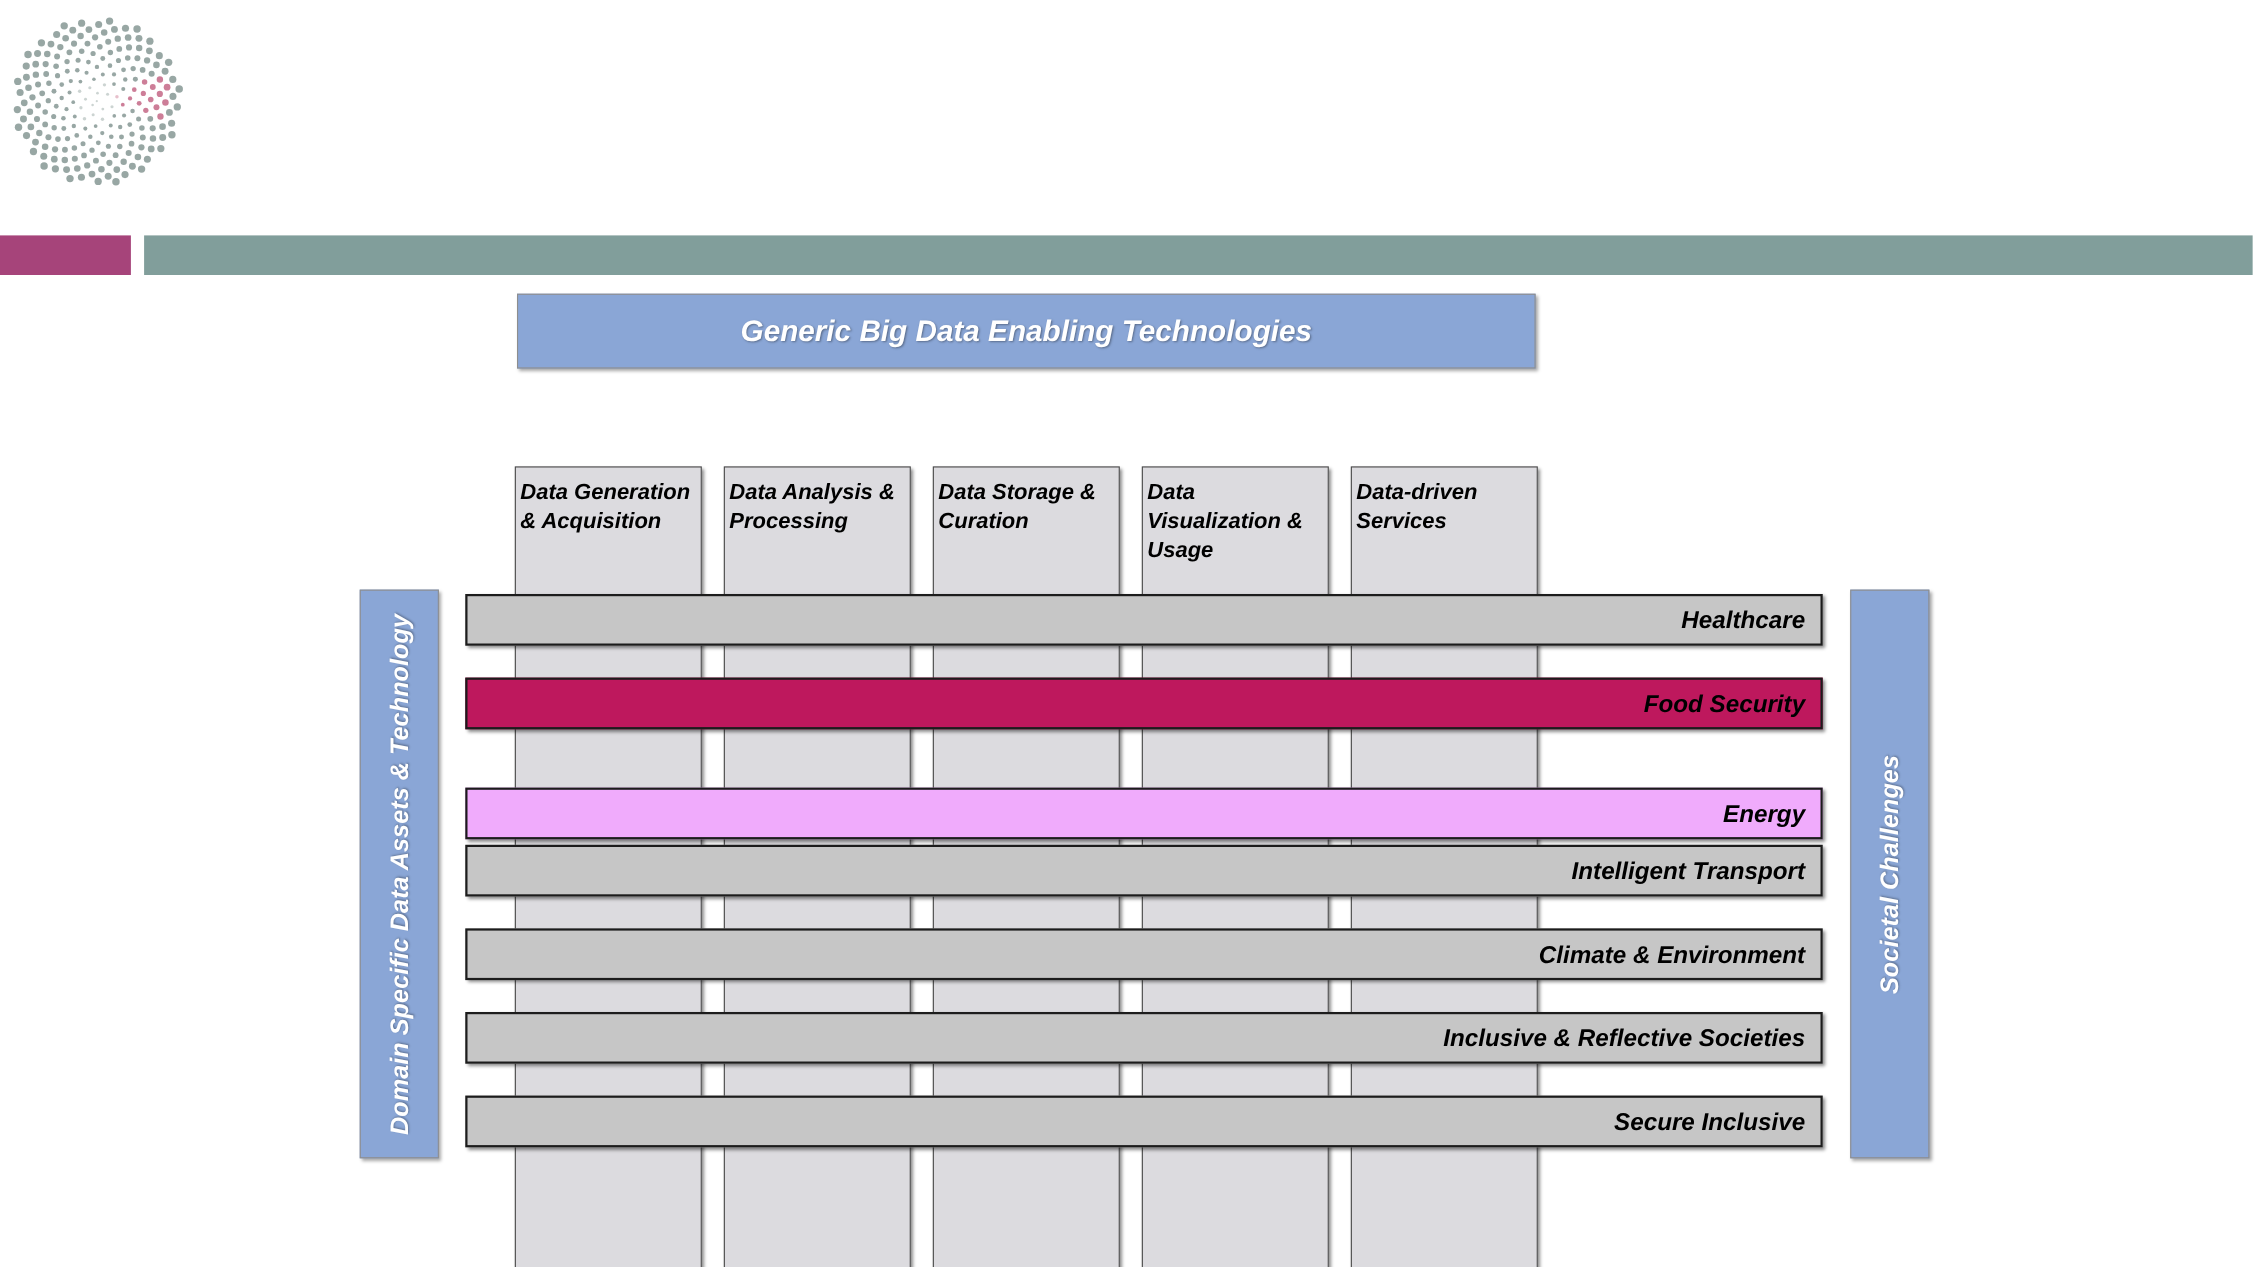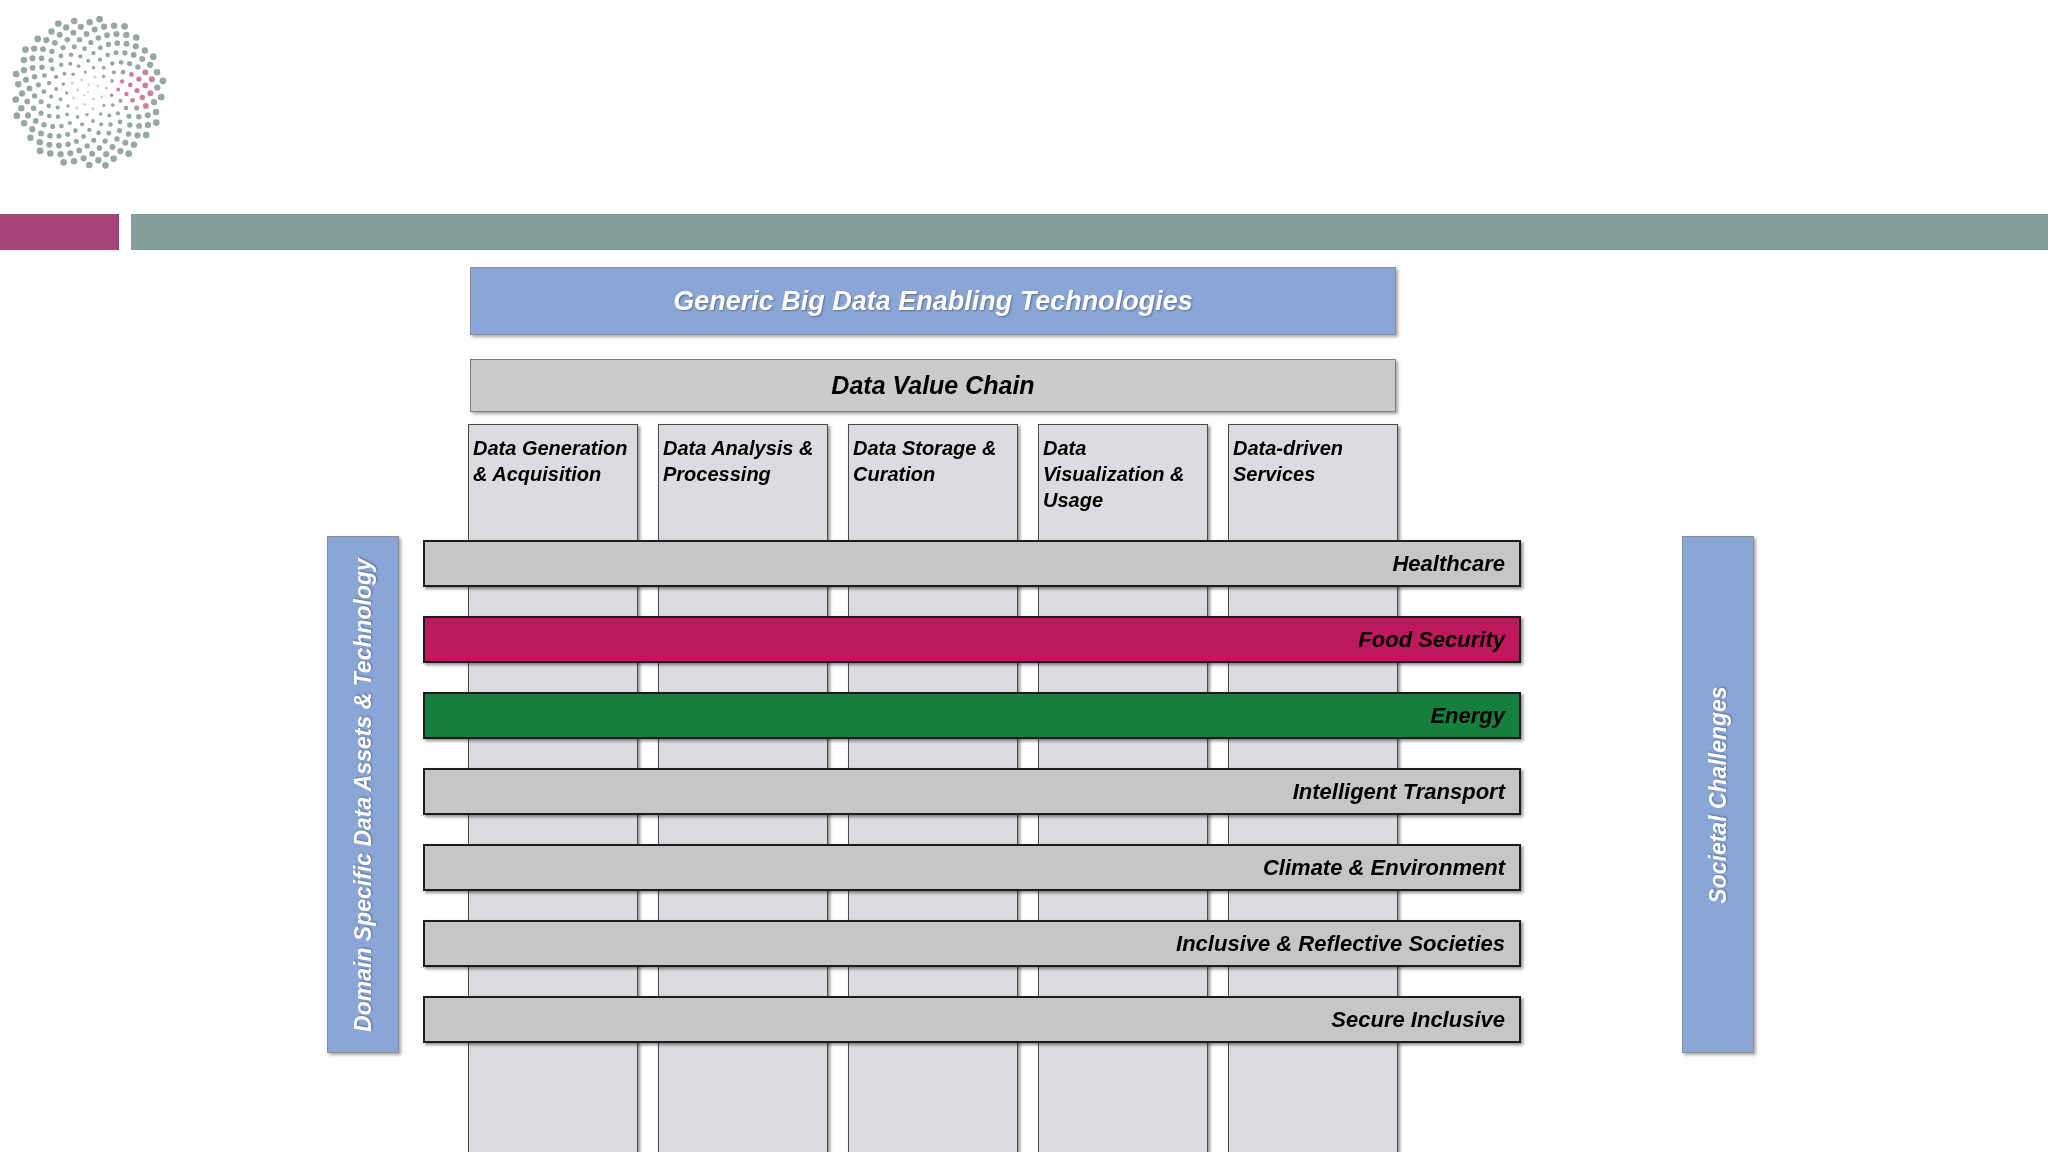--- a/index.html
+++ b/index.html
@@ -129,21 +129,21 @@
     line-height: 26px;
     color: #000;
     padding: 0 4px;
     box-sizing: border-box;
   }
 
   
   .row-bar {
     position: absolute;
     left: 423px;
-    width: 1098px;
+    width: 1234px;
     height: 47px;
     background: #c6c6c6;
     border: 2px solid #1c1c1c;
     box-sizing: border-box;
     box-shadow: 2px 2px 3px rgba(0,0,0,0.45);
     display: flex;
     align-items: center;
     justify-content: flex-end;
     padding-right: 14px;
     font-weight: bold;
@@ -411,21 +411,20 @@
 
 
   <div id="header-rule-accent"></div>
   <div id="header-rule-main"></div>
 </div>
 
 <div id="diagram">
 
   <div class="band-enabling">Generic Big Data Enabling Technologies</div>
 
-  <div class="band-valuechain">Data Value Chain</div>
 
   <div id="col-strips">
       <div class="col-strip" style="left: 468px; width: 170px; background: rgb(220, 219, 223);">
         <div class="col-label">Data Generation &amp; Acquisition</div>
       </div>
       <div class="col-strip" style="left: 658px; width: 170px; background: rgb(220, 219, 223);">
         <div class="col-label">Data Analysis &amp; Processing</div>
       </div>
       <div class="col-strip" style="left: 848px; width: 170px; background: rgb(220, 219, 223);">
         <div class="col-label">Data Storage &amp; Curation</div>
@@ -438,21 +437,21 @@
       </div>
     </div>
 
   <div id="row-bars">
       <div class="row-bar" style="top: 288px; height: 47px; background: rgb(198, 198, 198);">
         <span>Healthcare</span>
       </div>
       <div class="row-bar" style="top: 364px; height: 47px; background: #be185d;">
         <span>Food Security</span>
       </div>
-      <div class="row-bar" style="top: 440px; height: 47px; background: #15803d;">
+      <div class="row-bar" style="top: 464px; height: 47px; background: #f0abfc;">
         <span>Energy</span>
       </div>
       <div class="row-bar" style="top: 516px; height: 47px; background: rgb(198, 198, 198);">
         <span>Intelligent Transport</span>
       </div>
       <div class="row-bar" style="top: 592px; height: 47px; background: rgb(198, 198, 198);">
         <span>Climate &amp; Environment</span>
       </div>
       <div class="row-bar" style="top: 668px; height: 47px; background: rgb(198, 198, 198);">
         <span>Inclusive &amp; Reflective Societies</span>

